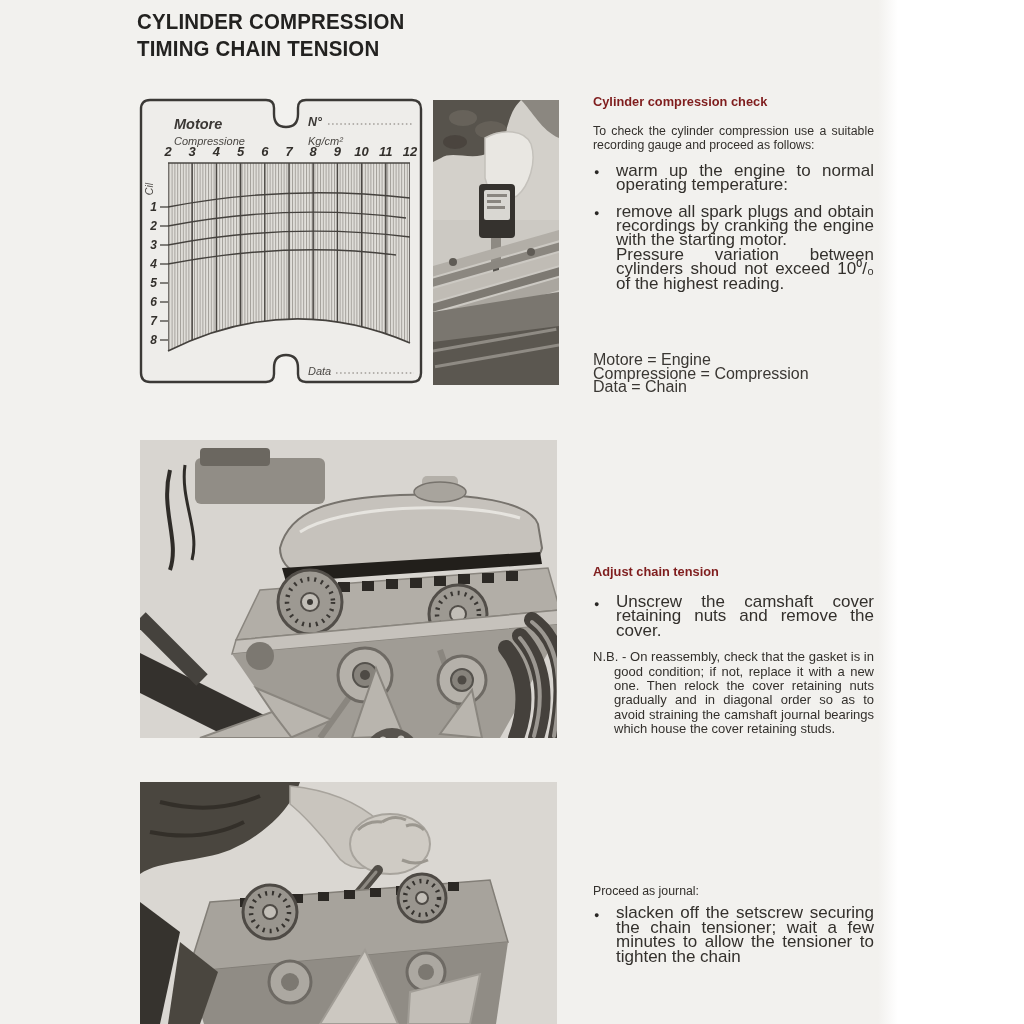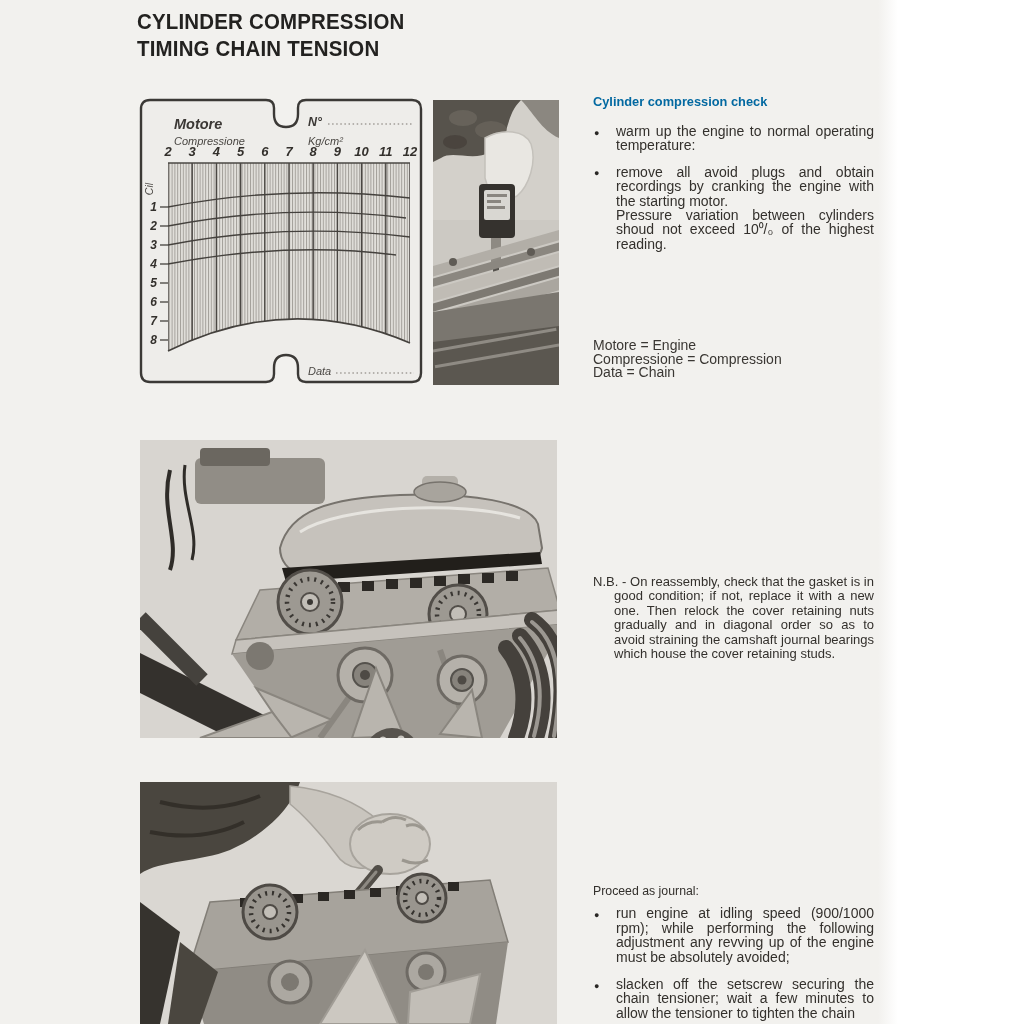--- a/index.html
+++ b/index.html
@@ -16,36 +16,36 @@
   .paper-edge{
     position:absolute;left:878px;top:0;width:20px;height:1024px;
     background:linear-gradient(90deg,rgba(242,241,238,1),rgba(255,255,255,1));
   }
   .page-title{
     position:absolute;left:137px;top:8px;width:420px;
     font-size:22px;font-weight:700;line-height:27px;color:#232220;
     letter-spacing:.2px;transform:scaleX(.93);transform-origin:0 0;
   }
   .txtcol{position:absolute;width:281px;color:#33302c;}
-  .sec-heading{font-size:12.8px;font-weight:700;margin:0 0 15px 0;color:#0369a1;}
+  .sec-heading{font-size:12.8px;font-weight:700;margin:0 0 15px 0;color:#7f1d1d;}
   .body-p{font-size:12.3px;line-height:14.4px;text-align:justify;margin:0;}
   ul.bullets{list-style:none;margin:11px 0 0 0;padding:0;}
   ul.bullets li{
     position:relative;padding-left:23px;margin-bottom:12px;
-    font-size:14px;line-height:14.4px;text-align:justify;white-space:pre-line;
+    font-size:17px;line-height:14.4px;text-align:justify;white-space:pre-line;
   }
   ul.bullets li::before{
     content:"\25CF";position:absolute;left:1px;top:1.5px;font-size:9px;color:#2a2825;
   }
   .nb-note{
     font-size:13px;line-height:14.4px;text-align:justify;
     padding-left:21px;text-indent:-21px;margin:11px 0 0 0;
   }
-  .legend{position:absolute;left:593px;top:339px;width:281px;
-    font-size:14px;line-height:13.6px;color:#3a3733;}
+  .legend{position:absolute;left:593px;top:353px;width:281px;
+    font-size:16px;line-height:13.6px;color:#3a3733;}
   .photo{position:absolute;overflow:hidden;font-style:italic;}
   svg{display:block;}
   svg text{font-family:"Liberation Sans",sans-serif;fill:#3b3835;}
   .card-name{font-size:14.5px;font-weight:700;fill:#3b3835;}
   .card-sub{font-size:11px;fill:#4a4743;}
   .card-num{font-size:13px;font-weight:700;fill:#33302c;}
   .card-row{font-size:12px;font-weight:700;fill:#33302c;}
   .card-cil{font-size:10.5px;fill:#4a4743;}
 </style>
 </head>
@@ -171,23 +171,24 @@
   <path d="M0,242 L126,226 V285 H0 Z" fill="#5b5750"></path>
   <g transform="rotate(-10 63 250)" stroke="#8f8b84" stroke-width="3">
     <line x1="0" y1="240" x2="126" y2="240"></line>
         <line x1="0" y1="256" x2="126" y2="256"></line>
   </g>
 </svg>
 </div>
 
 <div class="txtcol" style="left:593px;top:94px;">
   <h3 class="sec-heading">Cylinder compression check</h3>
+  <p class="body-p">To check the cylinder compression use a suitable recording gauge and proceed as follows:</p>
   <ul class="bullets">
     <li>warm up the engine to normal operating temperature:</li>
-    <li>remove all avoid plugs and obtain recordings by cranking the engine with the starting motor.
+    <li>remove all spark plugs and obtain recordings by cranking the engine with the starting motor.
 Pressure variation between cylinders shoud not exceed 10⁰/₀ of the highest reading.</li>
   </ul>
 </div>
 
 <div class="legend">
   <div>Motore = Engine</div>
   <div>Compressione = Compression</div>
   <div>Data = Chain</div>
 </div>
 
@@ -257,20 +258,24 @@
     <path d="M392,180 C420,200 428,240 416,298" stroke="#45413c" stroke-width="16"></path>
     <path d="M380,196 C404,222 408,260 396,298" stroke="#45413c" stroke-width="16"></path>
     <path d="M366,208 C386,232 388,266 376,298" stroke="#45413c" stroke-width="16"></path>
     <path d="M392,182 C418,202 424,240 414,296" stroke="#9b9791" stroke-width="4"></path>
     <path d="M380,198 C402,224 404,260 394,296" stroke="#9b9791" stroke-width="4"></path>
   </g>
 </svg>
 </div>
 
 <div class="txtcol" style="left:593px;top:564px;">
+  <h3 class="sec-heading">Adjust chain tension</h3>
+  <ul class="bullets" style="margin-top:16px">
+    <li>Unscrew the camshaft cover retaining nuts and remove the cover.</li>
+  </ul>
   <p class="nb-note">N.B. - On reassembly, check that the gasket is in good condition; if not, replace it with a new one. Then relock the cover retaining nuts gradually and in diagonal order so as to avoid straining the camshaft journal bearings which house the cover retaining studs.</p>
 </div>
 
 <div class="photo" style="left:140px;top:782px;width:417px;height:242px;">
 <svg viewBox="0 0 417 242" width="417" height="242">
   <rect width="417" height="242" fill="#dad7d2"></rect>
   <path d="M0,0 H160 C150,30 120,55 90,68 C60,80 20,78 0,92 Z" fill="#4a463f"></path>
   <path d="M20,20 C60,30 90,26 120,14" stroke="#332f29" stroke-width="4" fill="none"></path>
   <path d="M10,50 C50,58 80,52 104,40" stroke="#332f29" stroke-width="4" fill="none"></path>
   <path d="M150,4 C190,8 220,22 240,40 C252,52 254,66 246,76 C230,92 206,88 196,72 C180,50 160,30 150,22 Z" fill="#c9c5be" stroke="#a8a49d" stroke-width="1.5"></path>
@@ -312,16 +317,15 @@
   <g>
     <polygon points="180,242 225,168 258,242" fill="#ccc8c1" stroke="#a19d96" stroke-width="2"></polygon>
     <polygon points="268,242 270,210 340,192 330,242" fill="#c2beb7" stroke="#a19d96" stroke-width="2"></polygon>
   </g>
 </svg>
 </div>
 
 <div class="txtcol" style="left:593px;top:884px;">
   <p class="body-p">Proceed as journal:</p>
   <ul class="bullets" style="margin-top:8px">
-    <li style="margin-bottom:13px">run engine at idling speed (900/1000 rpm); while performing the following adjustment any revving up of the engine must be absolutely avoided;</li>
     <li>slacken off the setscrew securing the chain tensioner; wait a few minutes to allow the tensioner to tighten the chain</li>
   </ul>
 </div>
 
 </body></html>

